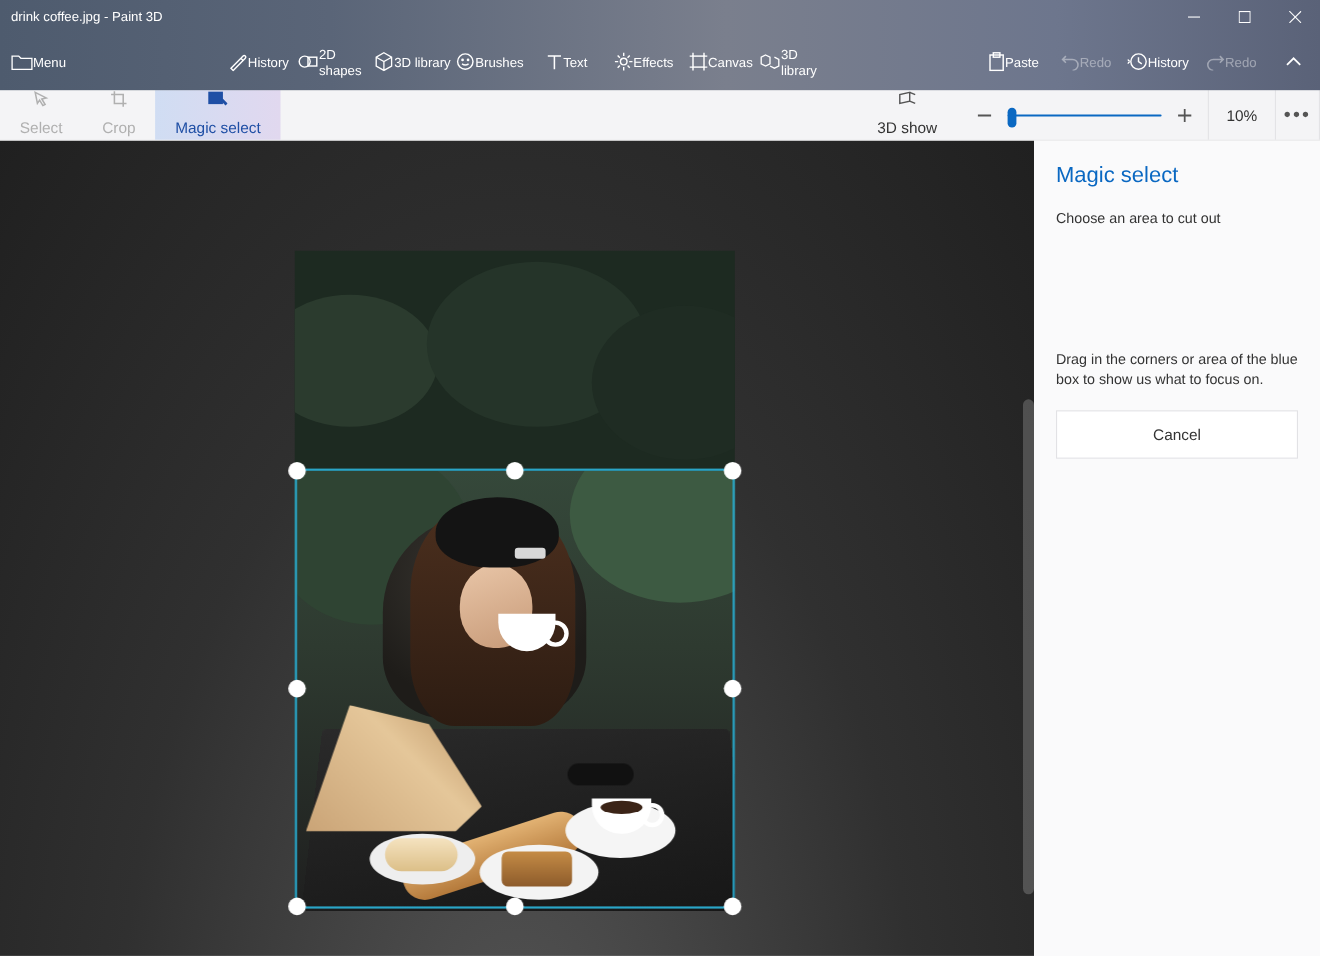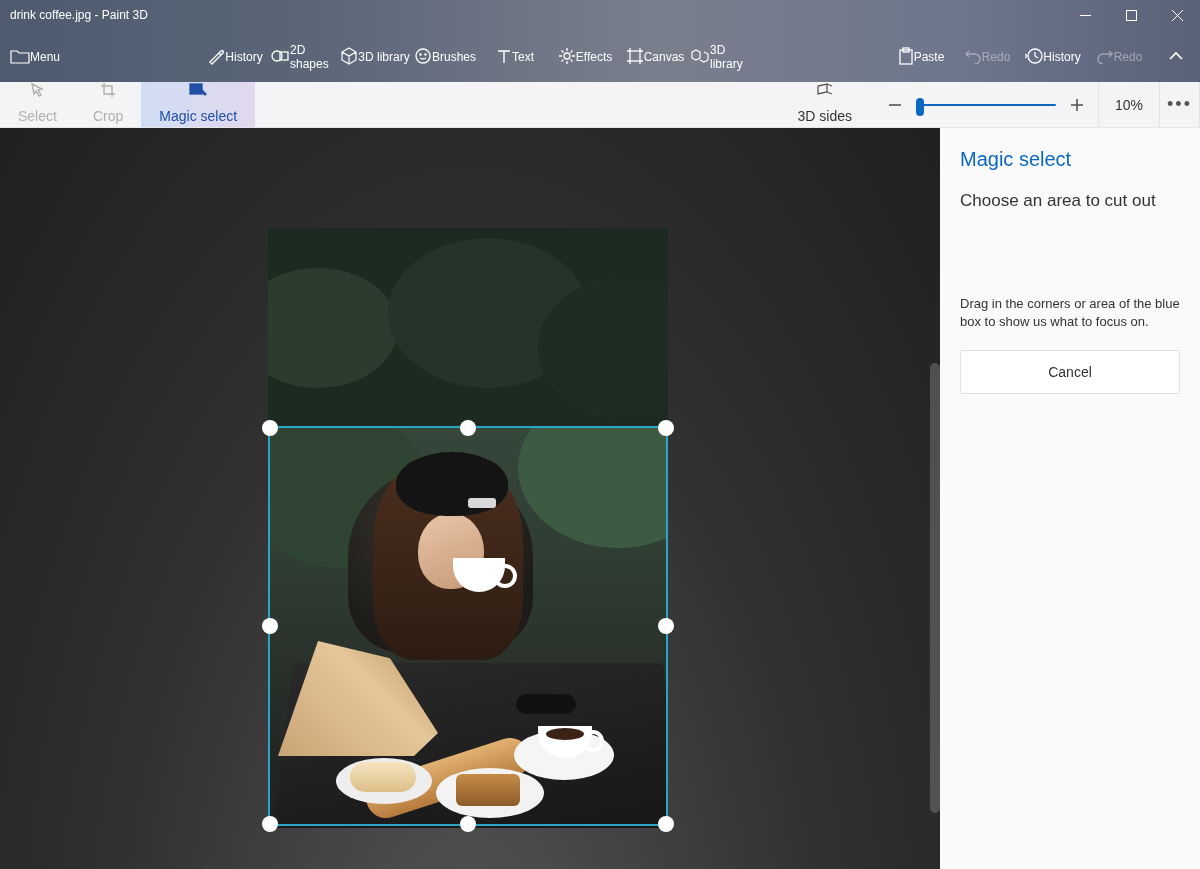--- a/index.html
+++ b/index.html
@@ -92,21 +92,21 @@
 .cup2::before{content:"";position:absolute;right:-12px;top:4px;width:14px;height:14px;border:4px solid #fff;border-radius:50%;}
 .plate2{position:absolute;left:168px;bottom:10px;width:108px;height:50px;background:#f3f3f3;border-radius:50%;}
 .toast{position:absolute;left:188px;bottom:22px;width:64px;height:32px;background:linear-gradient(180deg,#c58c46,#8d5b2b);border-radius:6px;}
 .plate3{position:absolute;left:68px;bottom:24px;width:96px;height:46px;background:#eee;border-radius:50%;}
 .croiss{position:absolute;left:82px;bottom:36px;width:66px;height:30px;background:linear-gradient(180deg,#f5e3c0,#dcbf88);border-radius:16px;}
 .glasses{position:absolute;left:248px;bottom:114px;width:60px;height:20px;background:#111;border-radius:10px;}
 
 
 .panel { width: 260px; background:#fafafb; padding: 20px; display:flex; flex-direction:column; }
 .panel h2 { color:#0a68c2; font-weight:400; font-size:20px; margin-bottom:20px;}
-.panel .sub { font-size:17px; color:#333; margin-bottom: 84px;}
+.panel .sub { font-size:13px; color:#333; margin-bottom: 112px;}
 .panel .hint { font-size:13px; color:#333; line-height:1.35; margin-bottom:20px;}
 .panel .btnrow { display:flex; gap:6px;}
 .panel .pbtn { flex:1; height:44px; background:#fff; border:1px solid #e2e2e5; display:flex; align-items:center; justify-content:center; font-size:14px; color:#333;}
 svg { display:block; }
 </style>
 </head>
 <body>
 
 <div class="titlebar">
   <span class="title">drink coffee.jpg - Paint 3D</span>
@@ -274,21 +274,21 @@
         <rect x="1" y="2" width="12" height="10"></rect>
         <path d="M13 8 l4 4 l-1 1 l-4 -4" fill="#1f4fa5"></path>
       </svg>
     <span>Magic select</span>
   </div>
   <div class="spacer"></div>
   <div class="tbtn view3d">
     <svg width="18" height="16" fill="none" stroke="#555" stroke-width="1.3">
         <path d="M2 12 v-8 l9 -2 v8 z M11 10 l5 2 M11 2 l5 2"></path>
       </svg>
-    <span>3D sides</span>
+    <span>3D show</span>
   </div>
   <div class="zoombox">
     <div>
         <svg width="14" height="14" stroke="#555" stroke-width="1.6">
           <line x1="1" y1="7" x2="13" y2="7"></line>
         </svg>
       </div>
     <div class="slider-track">
         <div class="slider-thumb"></div>
       </div>

